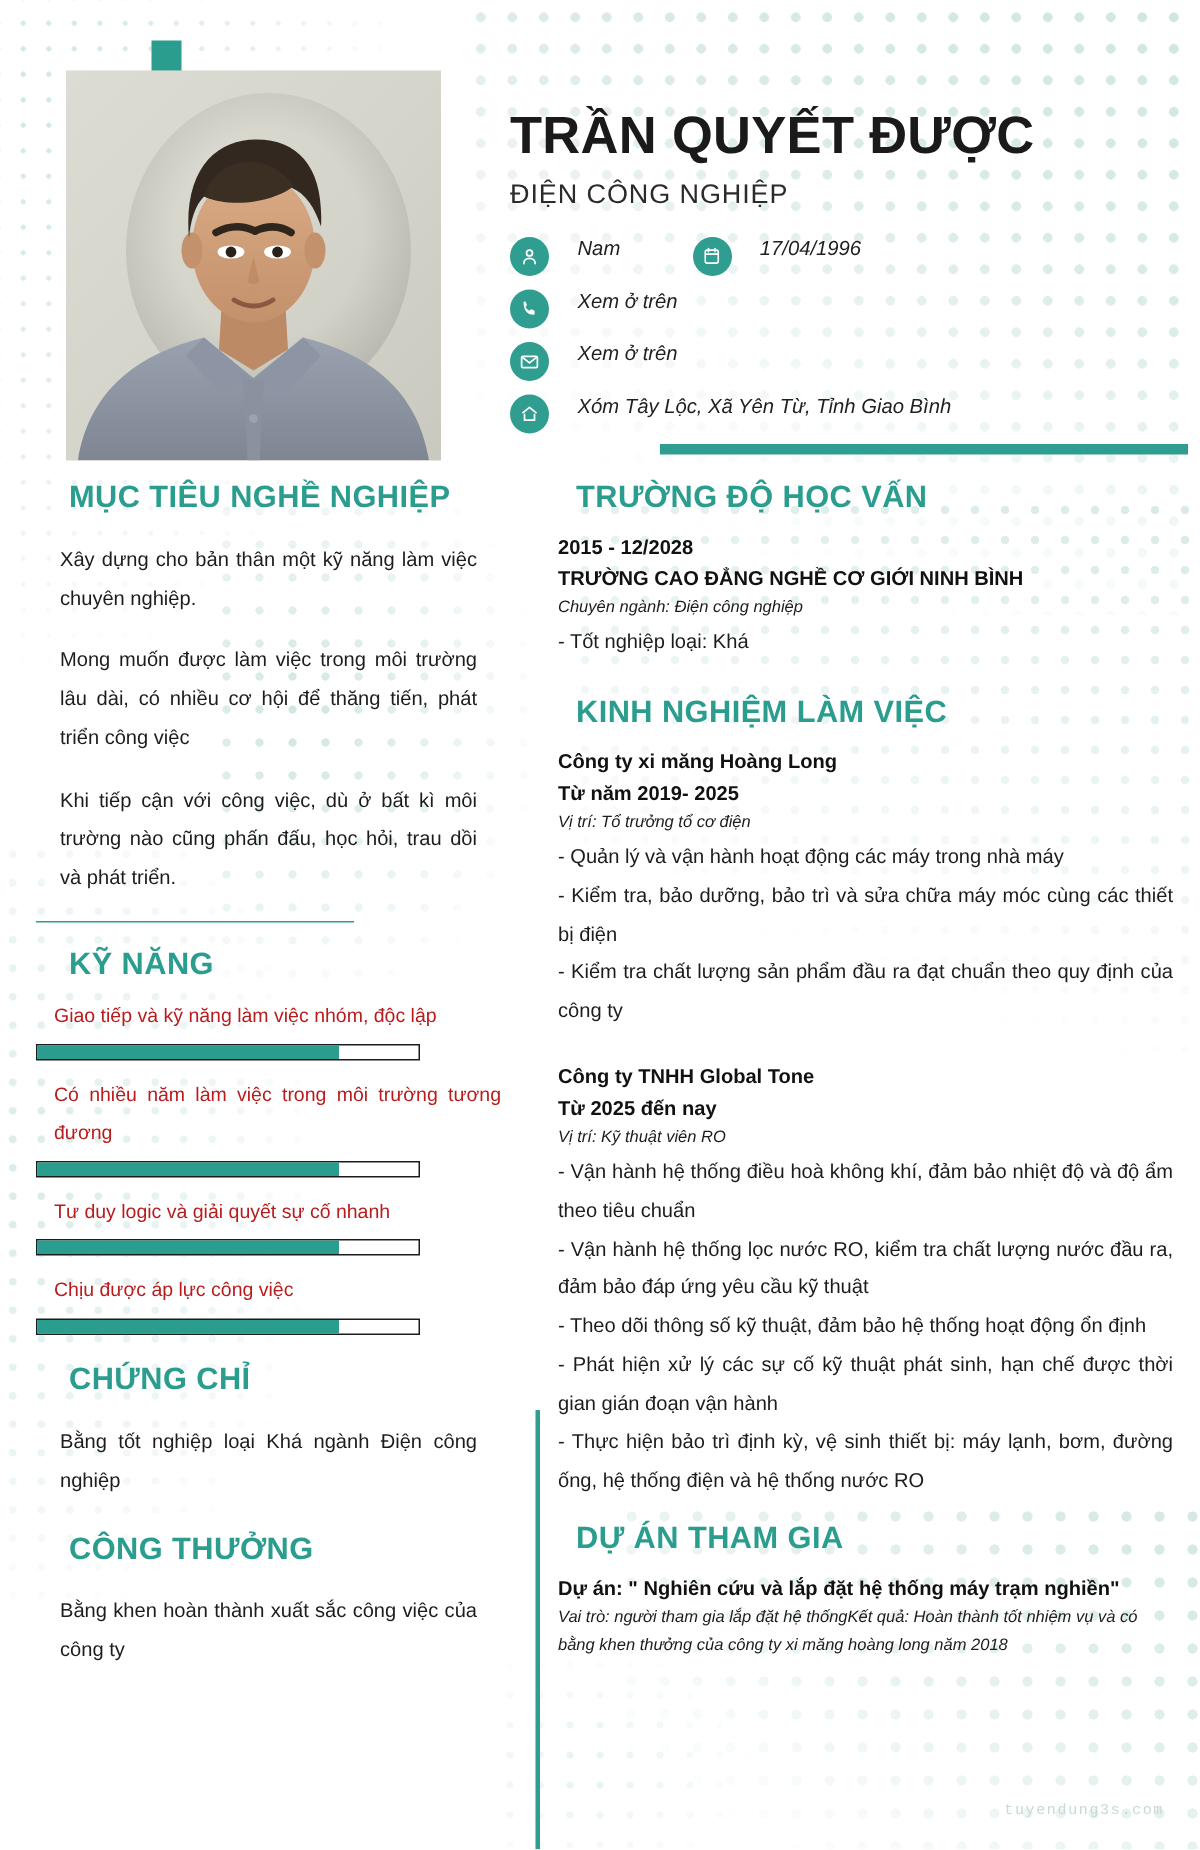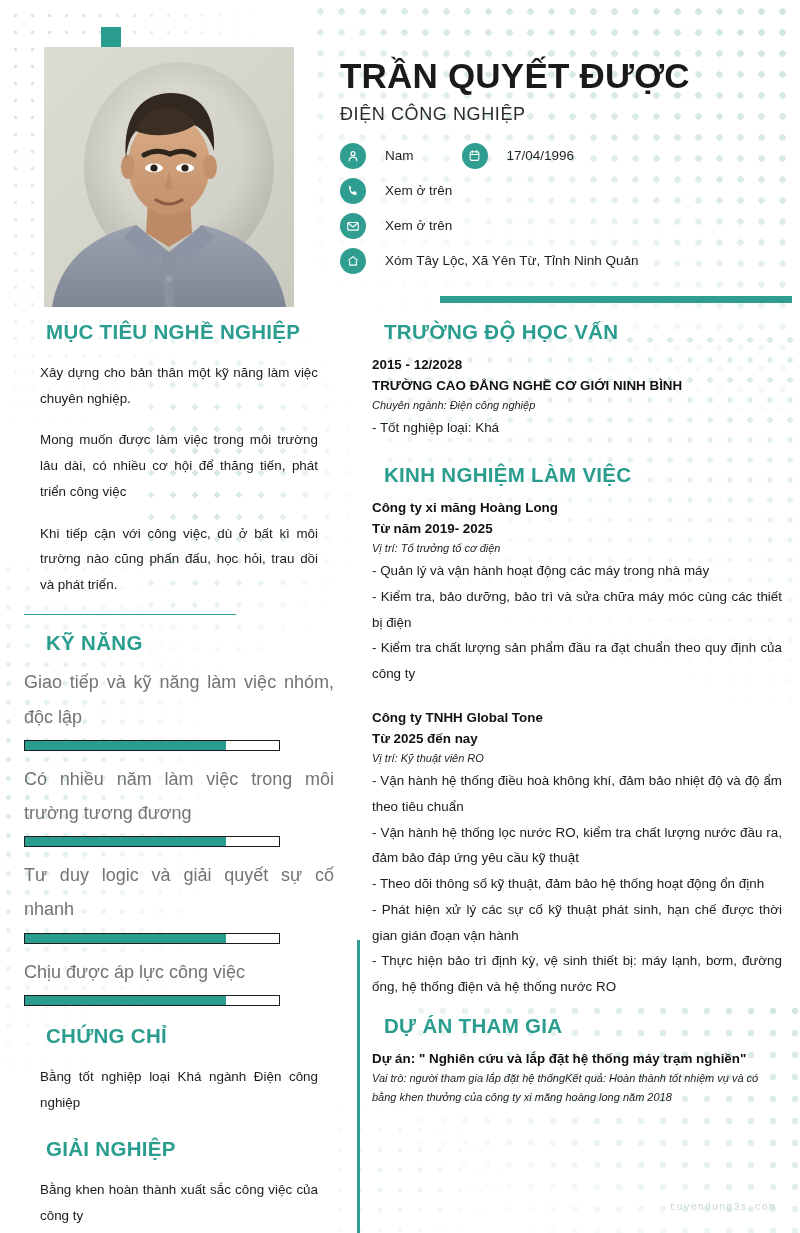--- a/index.html
+++ b/index.html
@@ -65,30 +65,30 @@
             mask-image:radial-gradient(ellipse 150px 110px at 60px 120px, rgba(0,0,0,.7) 0%, rgba(0,0,0,0) 80%);
   }
 
   
   .photo-wrap{position:absolute;left:42px;top:27px;width:252px;height:280px;}
   .accent-bar{position:absolute;left:59px;top:0px;width:20px;height:78px;background:#2a9d8f;z-index:1;}
   .photo{position:absolute;left:2px;top:20px;width:250px;height:260px;z-index:2;overflow:hidden;background:#d9d9d2;}
   .photo svg{display:block;width:250px;height:260px;}
 
   
-  .header{position:absolute;left:340px;top:58px;width:450px;}
+  .header{position:absolute;left:340px;top:73px;width:450px;}
   .name{
     font-size:35px;font-weight:bold;color:#1a1a1a;letter-spacing:.2px;
     line-height:1.05;margin:0;white-space:nowrap;
   }
   .job-title{
     font-size:18px;color:#2b2b2b;letter-spacing:.6px;margin:9px 0 0 0;font-weight:400;
   }
   .contacts{margin-top:18px;position:relative;}
-  .crow{display:flex;align-items:center;margin-bottom:9px;height:26px;}
+  .crow{display:flex;margin-bottom:9px;height:26px;font-style:italic;}
   .cicon{
     width:26px;height:26px;border-radius:50%;background:#2f9e90;
     display:flex;align-items:center;justify-content:center;flex:0 0 26px;
   }
   .cicon svg{display:block;}
   .ctext{font-size:13.5px;color:#1f1f1f;margin-left:19px;white-space:nowrap;}
   .crow.split{justify-content:flex-start;}
   .cgap{width:48px;flex:0 0 48px;}
 
   
@@ -111,21 +111,21 @@
     width:212px;height:1.6px;background:#2f9e90;margin:16px 0 16px 0;
   }
 
   p.body{
     font-size:13.4px;line-height:1.92;color:#1c1c1c;margin:16px;
     text-align:justify;
   }
 
   
   .skill{margin-bottom:11px;}
-  .skill-label{font-size:18px;line-height:1.9;color:#737373;text-align:justify;margin:0 0 6px 0;}
+  .skill-label{font-size:13px;line-height:1.9;color:#b91c1c;text-align:justify;margin:0 0 6px 12px;}
   .bar{
     width:256px;height:11px;border:1.5px solid #1c1c1c;box-sizing:border-box;background:#fff;
     position:relative;
   }
   .bar > i{display:block;height:100%;background:#2a9d8f;}
 
   .block{margin-bottom:5px;}
   .b-bold{font-size:13.4px;font-weight:bold;color:#111;line-height:1.58;margin:0;}
   .b-ital{font-size:11px;font-style:italic;color:#1c1c1c;line-height:1.72;margin:0;}
   .b-line{font-size:13.4px;color:#1c1c1c;line-height:1.92;margin:0;text-align:justify;}
@@ -253,21 +253,21 @@
         <span class="ctext">Xem ở trên</span>
       </div>
 
       <div class="crow">
         <span class="cicon">
           <svg width="14" height="14" viewBox="0 0 24 24" fill="none" stroke="#fff" stroke-width="2" stroke-linejoin="round">
             <path d="M4 11l8-6.5 8 6.5"></path>
               <path d="M6.3 11.6V19h11.4v-7.4"></path>
           </svg>
         </span>
-        <span class="ctext">Xóm Tây Lộc, Xã Yên Từ, Tỉnh Ninh Quản</span>
+        <span class="ctext">Xóm Tây Lộc, Xã Yên Từ, Tỉnh Giao Bình</span>
       </div>
     </div>
   </div>
 
   <div class="rule-top"></div>
   <div class="vline"></div>
 
   <div class="col-left">
 
     <div>
@@ -307,21 +307,21 @@
           </div>
       </div>
     </div>
 
     <div class="mt18">
       <h2 class="sec-title left">CHỨNG CHỈ</h2>
       <p class="body">Bằng tốt nghiệp loại Khá ngành Điện công nghiệp</p>
     </div>
 
     <div class="mt22">
-      <h2 class="sec-title left">GIẢI NGHIỆP</h2>
+      <h2 class="sec-title left">CÔNG THƯỞNG</h2>
       <p class="body">Bằng khen hoàn thành xuất sắc công việc của công ty</p>
     </div>
   </div>
 
   <div class="col-right">
 
     <div>
       <h2 class="sec-title right">TRƯỜNG ĐỘ HỌC VẤN</h2>
       <div class="block">
         <p class="b-bold">2015 - 12/2028</p>

